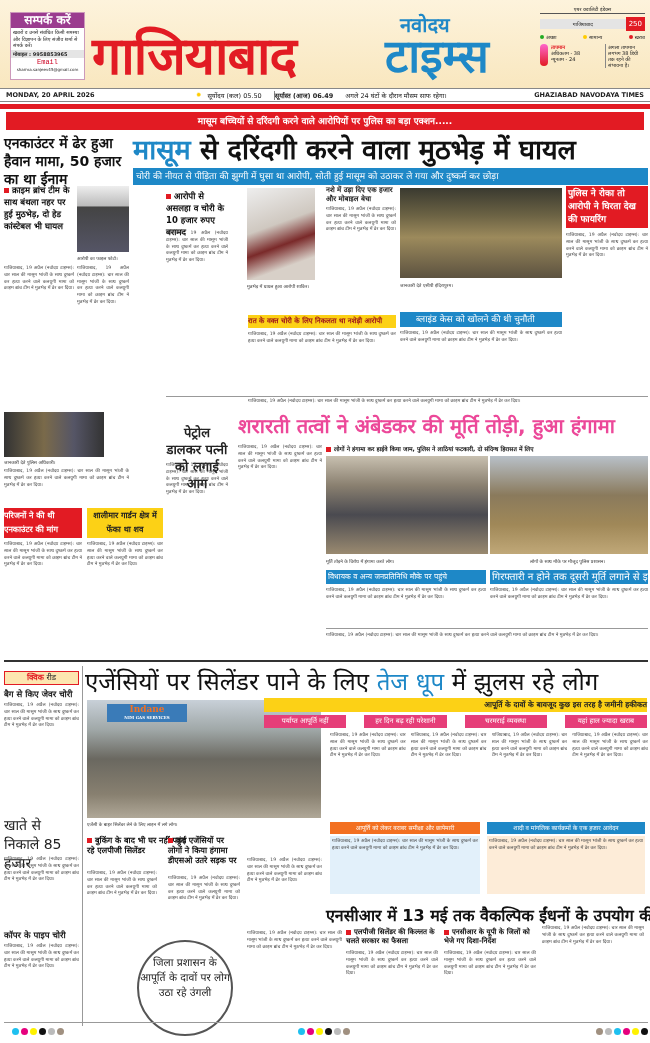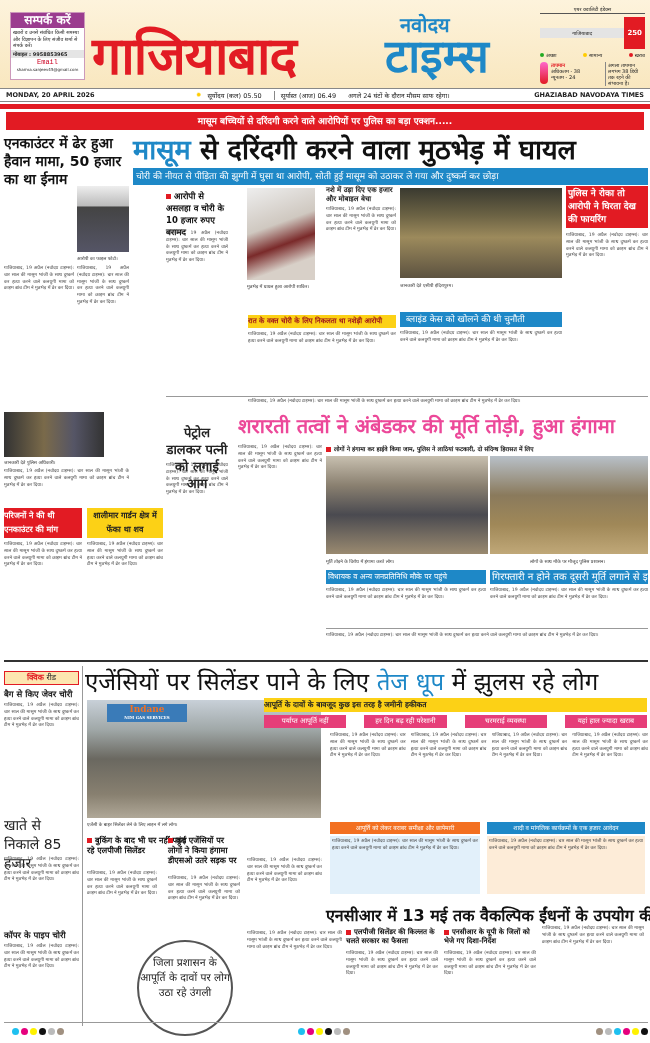--- a/index.html
+++ b/index.html
@@ -12,21 +12,21 @@
 .contact .mob{background:#e5e5e5;padding:1px 2px;font-weight:bold}
 .contact .em{color:#c02;text-align:center;font-size:7px;line-height:9px;font-family:Liberation Mono, monospace}
 .contact .em2{font-size:4px;text-align:center}
 .title-red{left:92px;top:28px;font-size:52px;font-weight:bold;color:#e21b23;letter-spacing:-1px;line-height:56px}
 .title-navodaya{left:280px;top:14px;font-size:20px;font-weight:bold;color:#1e88c7;line-height:22px}
 .title-times{left:270px;top:30px;font-size:46px;font-weight:bold;color:#1e88c7;line-height:52px}
 .aqi{left:540px;top:6px;width:105px;font-size:5px}
 .aqi .t{text-align:center;border-bottom:1px solid #555;padding-bottom:1px}
 .aqi .row{display:flex;justify-content:space-between;align-items:center;margin-top:3px}
 .aqi .city{background:#e4e4e4;flex:1;text-align:center;padding:2px}
-.aqi .val{background:#e21b23;color:#fff;font-weight:bold;padding:12px 3px;font-size:7px}
+.aqi .val{background:#e21b23;color:#fff;font-weight:normal;padding:3px 3px;font-size:7px}
 .aqi .legend{display:flex;justify-content:space-between;margin-top:3px}
 .dot{display:inline-block;width:4px;height:4px;border-radius:50%;margin-right:2px}
 .aqi .temp{display:flex;margin-top:4px;gap:3px}
 .thermo{width:8px;height:22px;border-radius:4px;background:linear-gradient(#f6c,#e21b23)}
 .dateline{left:0;top:88px;width:650px;height:14px;font-size:6.5px;font-weight:bold;display:flex;align-items:center;border-top:1px solid #888;border-bottom:1px solid #888;padding:0 6px}
 .redstrip{left:0;top:104px;width:650px;height:5px;background:#e21b23}
 .subban{left:6px;top:112px;width:638px;height:18px;background:#e21b23;color:#fff;font-size:9px;font-weight:bold;text-align:center;line-height:18px}
 .h-left{left:4px;top:134px;width:125px;font-size:14px;font-weight:bold;line-height:18px;color:#111}
 .h-main{left:133px;top:132px;width:515px;font-size:27px;font-weight:bold;line-height:36px;white-space:nowrap;color:#111}
 .h-main .blue{color:#1e88c7}
@@ -36,21 +36,21 @@
 .txt{font-size:4.6px;line-height:6.8px;color:#444;text-align:justify}
 .photo{background:#6f6a62}
 .cap{font-size:4.6px;color:#333;line-height:7px}
 .boxhead{color:#fff;font-weight:bold;text-align:left}
 .rule{background:#999}
 .dots{display:flex;gap:2px}
 .dots span{width:7px;height:7px;border-radius:50%}
 .quickread{left:4px;top:671px;width:75px;height:14px;background:#fde6b0;border:1px solid #e21b23;font-size:8px;text-align:center;line-height:12px}
 .h-cyl{left:85px;top:666px;width:560px;font-size:24px;line-height:32px;white-space:nowrap;color:#111}
 .h-cyl .blue{color:#1e88c7}
-.yelbar{left:264px;top:698px;width:383px;height:14px;background:#fcd116;font-size:7.5px;font-weight:bold;text-align:left;line-height:14px}
+.yelbar{left:264px;top:698px;width:383px;height:14px;background:#fcd116;font-size:7.5px;font-weight:bold;text-align:right;line-height:14px}
 .pinkt{height:13px;background:#e63e79;color:#fff;font-size:7px;text-align:center;line-height:13px}
 .orangebar{left:330px;top:822px;width:150px;height:12px;background:#f37021;color:#fff;font-size:6px;line-height:12px;text-align:center}
 .cyanbar{left:487px;top:822px;width:158px;height:12px;background:#1e88c7;color:#fff;font-size:6px;line-height:12px;text-align:center}
 .circle{left:137px;top:940px;width:96px;height:96px;border-radius:50%;background:#fff;border:2px solid #555;font-size:10.5px;text-align:center;line-height:15px;padding-top:13px}
 .h-ncr{left:326px;top:905px;width:322px;font-size:16px;font-weight:bold;line-height:22px;white-space:nowrap;color:#111}
 </style>
 </head>
 <body>
 
 <div class="abs masthead"></div>
@@ -83,29 +83,30 @@
       <div>न्यूनतम - 24</div>
     </div>
     <div style="width:40px;border-left:1px solid #888;padding-left:2px">अगला तापमान लगभग 38 डिग्री तक रहने की संभावना है।</div>
   </div>
 </div>
 
 <div class="abs dateline">
   <span style="width:190px">MONDAY, 20 APRIL 2026</span>
   <span style="color:#fc0">✹</span>
   <span style="margin:0 6px;font-weight:normal">सूर्योदय (कल) 05.50</span>
-  <span style="margin:0 6px;font-weight:normal;border-left:1px solid #888;padding-left:6px">सूर्यास्त (आज) 06.49</span>
+  <span style="margin:0 6px;font-weight:bold;border-left:1px solid #888;padding-left:0">सूर्यास्त (आज) 06.49</span>
   <span style="margin-left:6px;font-weight:normal">अगले 24 घंटों के दौरान मौसम साफ रहेगा।</span>
   <span style="margin-left:auto">GHAZIABAD NAVODAYA TIMES</span>
 </div>
 <div class="abs redstrip"></div>
 <div class="abs subban">मासूम बच्चियों से दरिंदगी करने वाले आरोपियों पर पुलिस का बड़ा एक्शन.....</div>
 
 <div class="abs h-left">एनकाउंटर में ढेर हुआ हैवान मामा, 50 हजार का था ईनाम</div>
 <div class="abs" style="left:4px;top:184px;width:70px">
+  <div class="bul">क्राइम ब्रांच टीम के साथ बंथला नहर पर हुई मुठभेड़, दो हेड कांस्टेबल भी घायल</div>
 </div>
 <div class="abs photo" style="left:77px;top:186px;width:52px;height:66px;background:linear-gradient(#eee 0,#bbb 30%,#444 32%,#556 100%)"></div>
 <div class="abs cap" style="left:77px;top:255px">आरोपी का फाइल फोटो।</div>
 <div class="abs txt" style="left:4px;top:265px;width:70px;height:150px;overflow:hidden">गाजियाबाद, 19 अप्रैल (नवोदय टाइम्स): चार साल की मासूम भांजी के साथ दुष्कर्म कर हत्या करने वाले कलयुगी मामा को क्राइम ब्रांच टीम ने मुठभेड़ में ढेर कर दिया।</div>
 <div class="abs txt" style="left:77px;top:265px;width:52px;height:150px;overflow:hidden">गाजियाबाद, 19 अप्रैल (नवोदय टाइम्स): चार साल की मासूम भांजी के साथ दुष्कर्म कर हत्या करने वाले कलयुगी मामा को क्राइम ब्रांच टीम ने मुठभेड़ में ढेर कर दिया।</div>
 <div class="abs photo" style="left:4px;top:412px;width:100px;height:45px;background:linear-gradient(90deg,#333,#7a6a4a 40%,#556 70%,#333)"></div>
 <div class="abs cap" style="left:4px;top:459px">जानकारी देते पुलिस अधिकारी।</div>
 <div class="abs txt" style="left:4px;top:468px;width:125px;height:36px;overflow:hidden">गाजियाबाद, 19 अप्रैल (नवोदय टाइम्स): चार साल की मासूम भांजी के साथ दुष्कर्म कर हत्या करने वाले कलयुगी मामा को क्राइम ब्रांच टीम ने मुठभेड़ में ढेर कर दिया।</div>
 <div class="abs boxhead" style="left:4px;top:508px;width:78px;height:30px;background:#e21b23;font-size:8px;line-height:14px;padding-top:1px">परिजनों ने की थी एनकाउंटर की मांग</div>
 <div class="abs txt" style="left:4px;top:541px;width:78px;height:100px;overflow:hidden">गाजियाबाद, 19 अप्रैल (नवोदय टाइम्स): चार साल की मासूम भांजी के साथ दुष्कर्म कर हत्या करने वाले कलयुगी मामा को क्राइम ब्रांच टीम ने मुठभेड़ में ढेर कर दिया।</div>
@@ -122,21 +123,21 @@
 <div class="abs photo" style="left:247px;top:188px;width:68px;height:92px;background:linear-gradient(160deg,#eee 0,#cfc8c0 40%,#7a2a2a 60%,#d8d0c8 80%)"></div>
 <div class="abs cap" style="left:247px;top:283px;width:75px;overflow:hidden;white-space:nowrap">मुठभेड़ में घायल हुआ आरोपी शाकिर।</div>
 <div class="abs" style="left:326px;top:186px;width:70px;font-size:7px;font-weight:bold;line-height:9px">नशे में उड़ा दिए एक हजार और मोबाइल बेचा</div>
 <div class="abs txt" style="left:326px;top:206px;width:70px;height:82px;overflow:hidden">गाजियाबाद, 19 अप्रैल (नवोदय टाइम्स): चार साल की मासूम भांजी के साथ दुष्कर्म कर हत्या करने वाले कलयुगी मामा को क्राइम ब्रांच टीम ने मुठभेड़ में ढेर कर दिया।</div>
 <div class="abs photo" style="left:400px;top:188px;width:162px;height:90px;background:linear-gradient(180deg,#3a3a30 0,#6b6244 30%,#9c8a5c 55%,#5c5240 100%)"></div>
 <div class="abs cap" style="left:400px;top:282px">जानकारी देते एसीपी इंदिरापुरम।</div>
 <div class="abs boxhead" style="left:566px;top:186px;width:82px;height:42px;background:#e21b23;font-size:9px;line-height:13px;text-align:left;padding:1px 2px">पुलिस ने रोका तो आरोपी ने घिरता देख की फायरिंग</div>
 <div class="abs txt" style="left:566px;top:232px;width:82px;height:160px;overflow:hidden">गाजियाबाद, 19 अप्रैल (नवोदय टाइम्स): चार साल की मासूम भांजी के साथ दुष्कर्म कर हत्या करने वाले कलयुगी मामा को क्राइम ब्रांच टीम ने मुठभेड़ में ढेर कर दिया।</div>
 <div class="abs" style="left:248px;top:315px;width:148px;height:13px;background:#fcd116;color:#a0151a;font-size:7px;font-weight:bold;line-height:13px;white-space:nowrap;overflow:hidden">रात के वक्त चोरी के लिए निकलता था नशेड़ी आरोपी</div>
 <div class="abs txt" style="left:248px;top:331px;width:148px;height:64px;overflow:hidden">गाजियाबाद, 19 अप्रैल (नवोदय टाइम्स): चार साल की मासूम भांजी के साथ दुष्कर्म कर हत्या करने वाले कलयुगी मामा को क्राइम ब्रांच टीम ने मुठभेड़ में ढेर कर दिया।</div>
-<div class="abs" style="left:400px;top:312px;width:162px;height:15px;background:#1e88c7;color:#fff;font-size:9px;line-height:15px;padding-left:6px;white-space:nowrap">ब्लाइंड केस को खोलने की थी चुनौती</div>
+<div class="abs" style="left:400px;top:312px;width:162px;height:15px;background:#1e88c7;color:#fff;font-size:9px;line-height:15px;padding-left:16px;white-space:nowrap">ब्लाइंड केस को खोलने की थी चुनौती</div>
 <div class="abs txt" style="left:400px;top:330px;width:162px;height:64px;overflow:hidden">गाजियाबाद, 19 अप्रैल (नवोदय टाइम्स): चार साल की मासूम भांजी के साथ दुष्कर्म कर हत्या करने वाले कलयुगी मामा को क्राइम ब्रांच टीम ने मुठभेड़ में ढेर कर दिया।</div>
 <div class="abs rule" style="left:166px;top:396px;width:482px;height:1px"></div>
 <div class="abs txt" style="left:248px;top:398px;width:400px;height:14px;overflow:hidden">गाजियाबाद, 19 अप्रैल (नवोदय टाइम्स): चार साल की मासूम भांजी के साथ दुष्कर्म कर हत्या करने वाले कलयुगी मामा को क्राइम ब्रांच टीम ने मुठभेड़ में ढेर कर दिया।</div>
 
 <div class="abs" style="left:166px;top:424px;width:62px;font-size:13px;font-weight:bold;line-height:17px;text-align:center">पेट्रोल डालकर पत्नी को लगाई आग</div>
 <div class="abs txt" style="left:166px;top:462px;width:62px;height:180px;overflow:hidden">गाजियाबाद, 19 अप्रैल (नवोदय टाइम्स): चार साल की मासूम भांजी के साथ दुष्कर्म कर हत्या करने वाले कलयुगी मामा को क्राइम ब्रांच टीम ने मुठभेड़ में ढेर कर दिया।</div>
 
 <div class="abs" style="left:238px;top:412px;width:410px;font-size:20px;font-weight:bold;line-height:28px;white-space:nowrap;color:#ec4899">शरारती तत्वों ने अंबेडकर की मूर्ति तोड़ी, हुआ हंगामा</div>
 <div class="abs bul" style="left:326px;top:443px;width:322px;font-size:6px;white-space:nowrap;overflow:hidden">लोगों ने हंगामा कर हाईवे किया जाम, पुलिस ने लाठियां फटकारी, दो संदिग्ध हिरासत में लिए</div>
 <div class="abs txt" style="left:238px;top:444px;width:84px;height:200px;overflow:hidden">गाजियाबाद, 19 अप्रैल (नवोदय टाइम्स): चार साल की मासूम भांजी के साथ दुष्कर्म कर हत्या करने वाले कलयुगी मामा को क्राइम ब्रांच टीम ने मुठभेड़ में ढेर कर दिया।</div>

